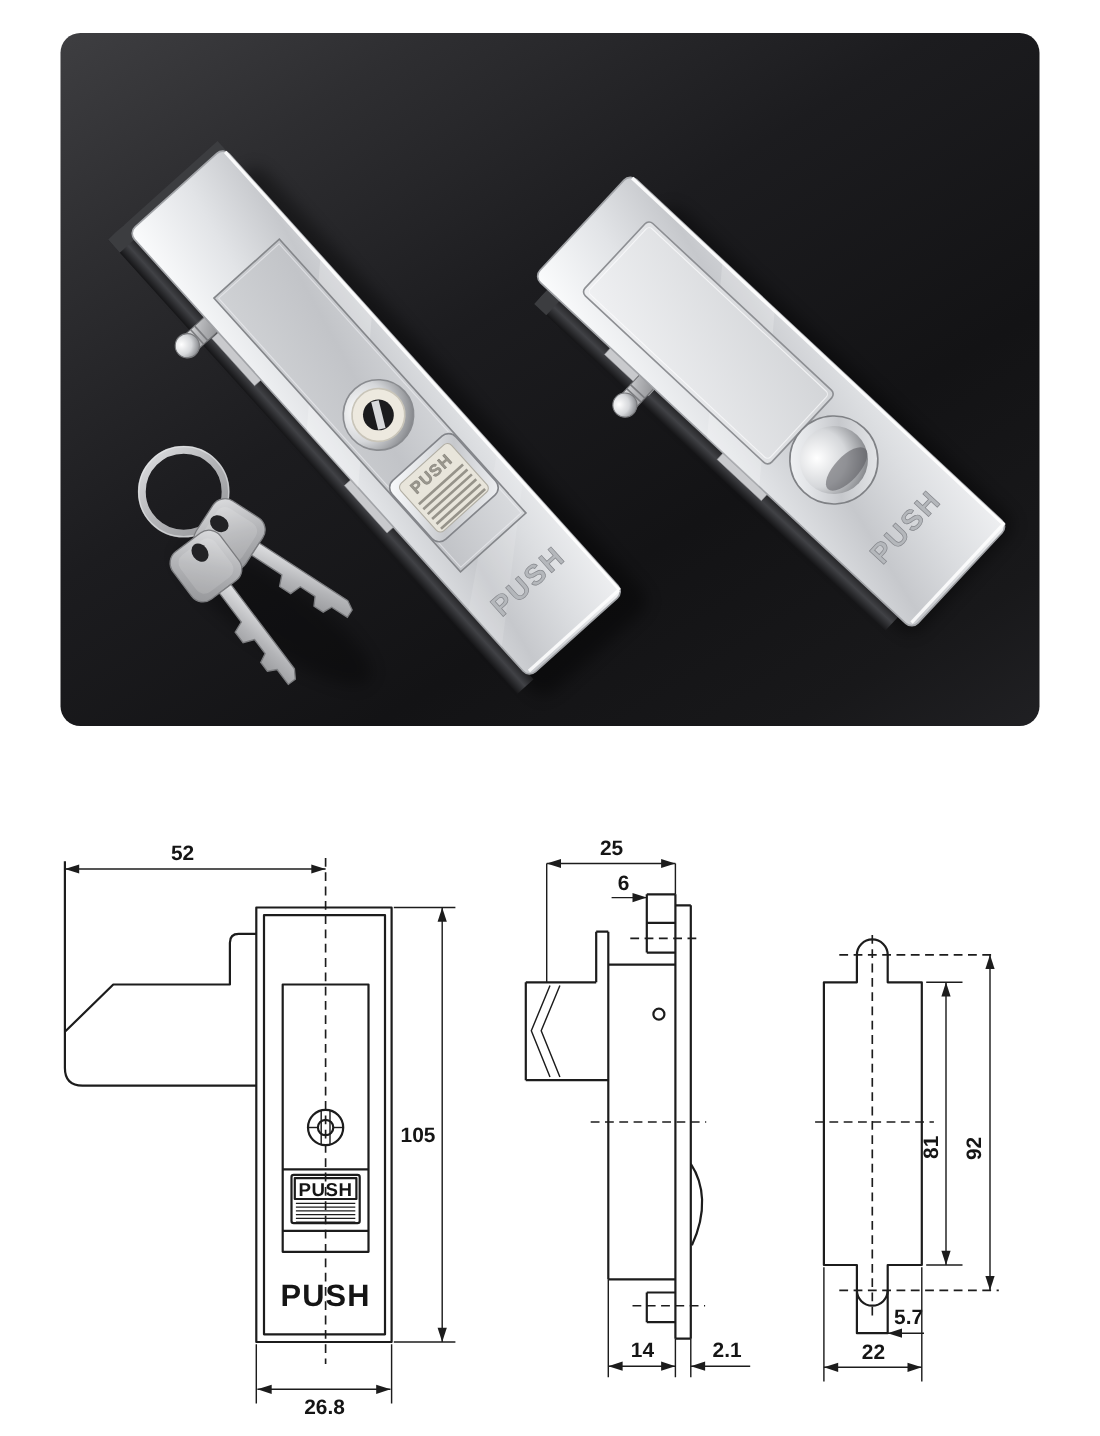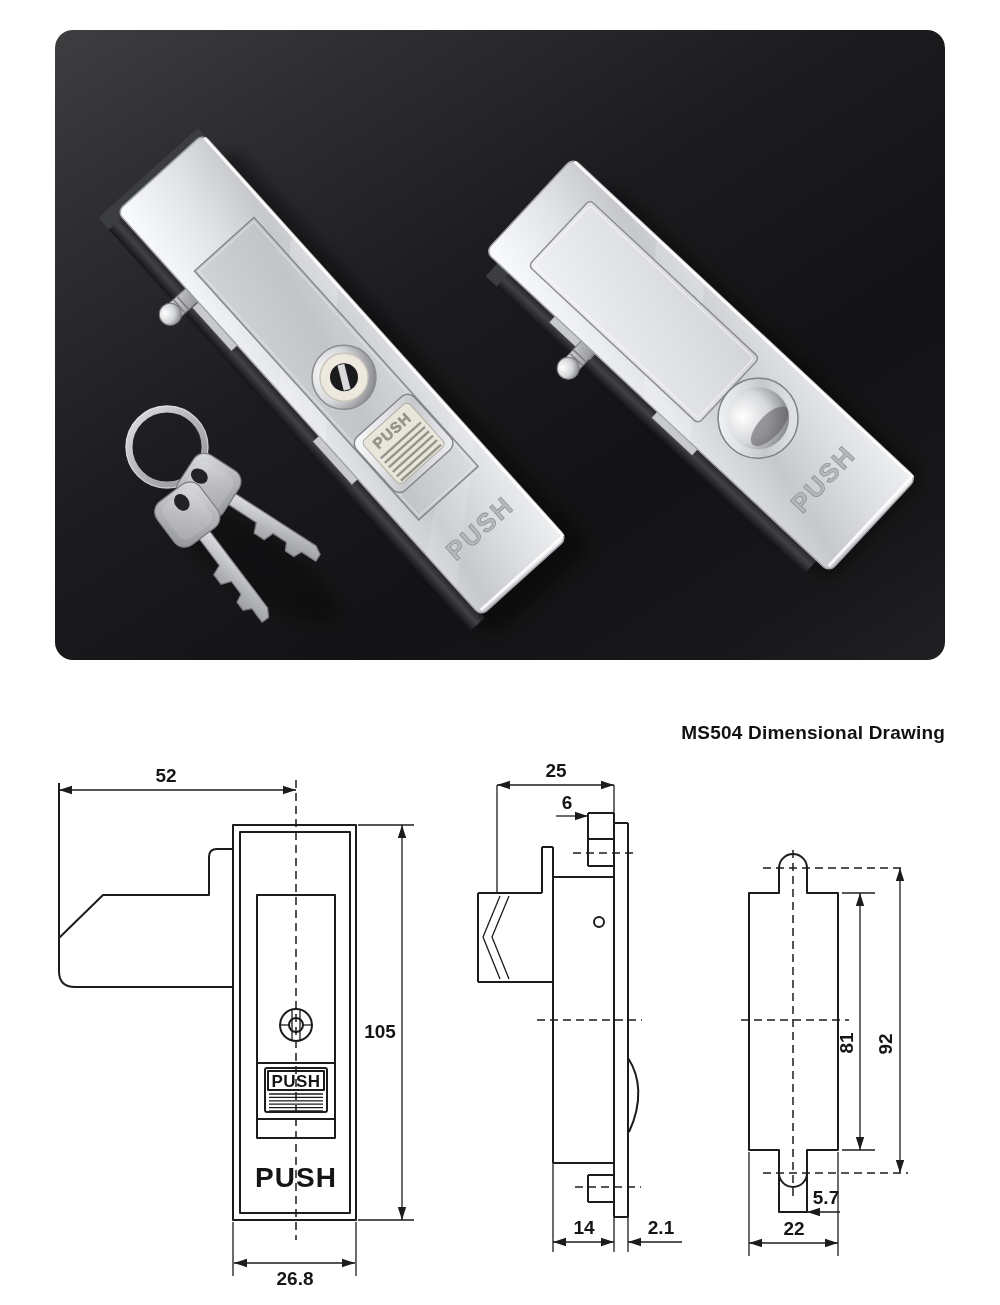--- a/index.html
+++ b/index.html
@@ -159,21 +159,20 @@
         <g transform="translate(116,463) rotate(53)">
           <rect x="0" y="-27" width="54" height="54" rx="13" fill="url(#gKey)" stroke="#7b7c7f" stroke-width="1.2"></rect>
           <rect x="6" y="-20" width="42" height="40" rx="9" fill="#ffffff" opacity="0.13"></rect>
           <ellipse cx="14" cy="-3" rx="9" ry="7" fill="#222225"></ellipse>
           <path d="M54,-8 L150,-8 L158,-3 L158,5 L141,5 L137,13 L127,13 L123,5 L107,5 L103,15 L91,15 L87,5 L54,5 Z" fill="url(#gKey)" stroke="#7b7c7f" stroke-width="1.2"></path>
         </g>
       </g>
     </svg>
   </div>
 
-  <div class="drawing-title">MS504 Dimensional Drawing</div>
 
   <svg class="drawing" viewBox="0 660 1000 645">
 
     <g>
       <path class="obj" d="M59,783 V938 M59,938 L103,895 H209 V857 Q209,849 217,849 H233 M59,938 V971 Q59,987 75,987 H233"></path>
       <rect class="obj" x="233" y="825" width="123" height="395"></rect>
       <rect class="obj" x="240" y="832" width="110" height="381"></rect>
       <rect class="obj" x="257" y="895" width="78" height="243"></rect>
       <line class="obj" x1="257" y1="1063" x2="335" y2="1063"></line>
       <line class="obj" x1="257" y1="1119" x2="335" y2="1119"></line>

